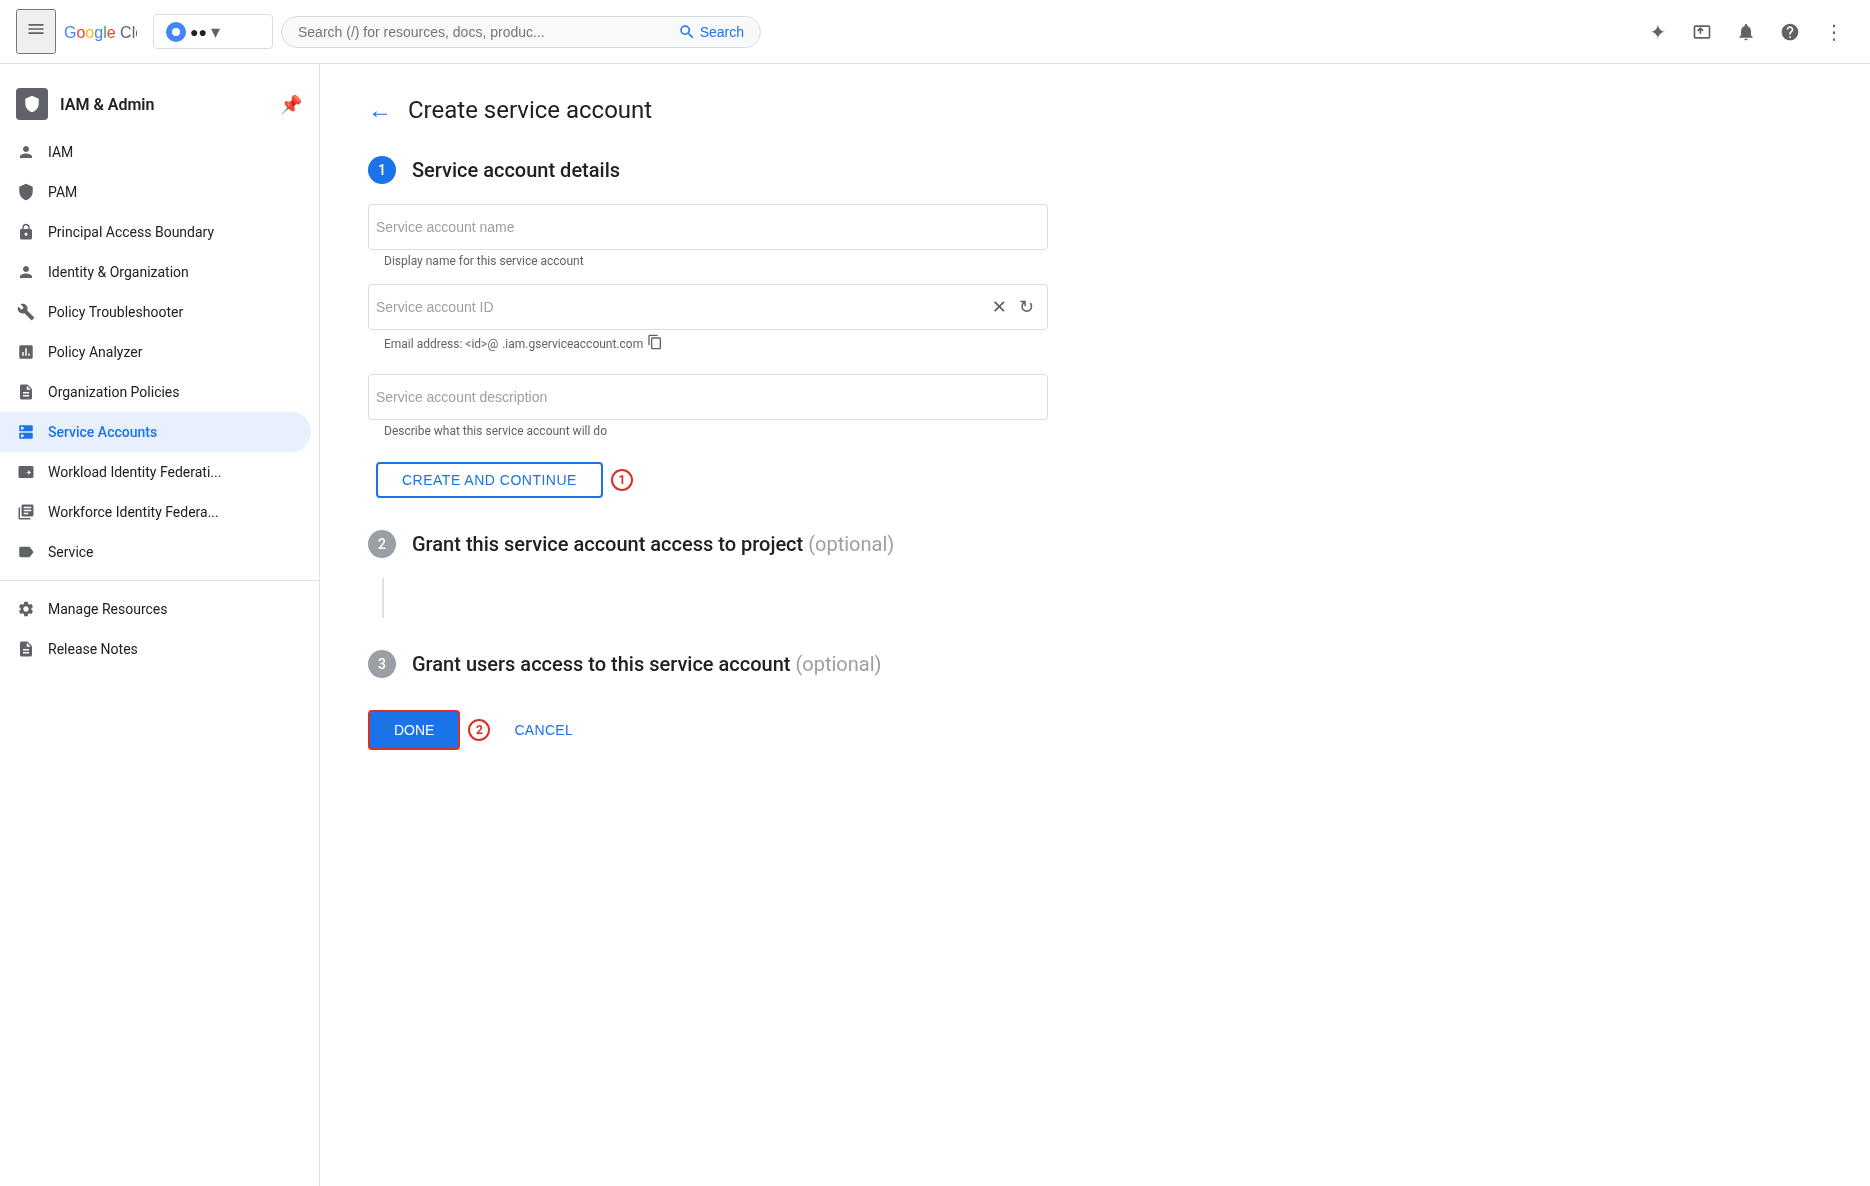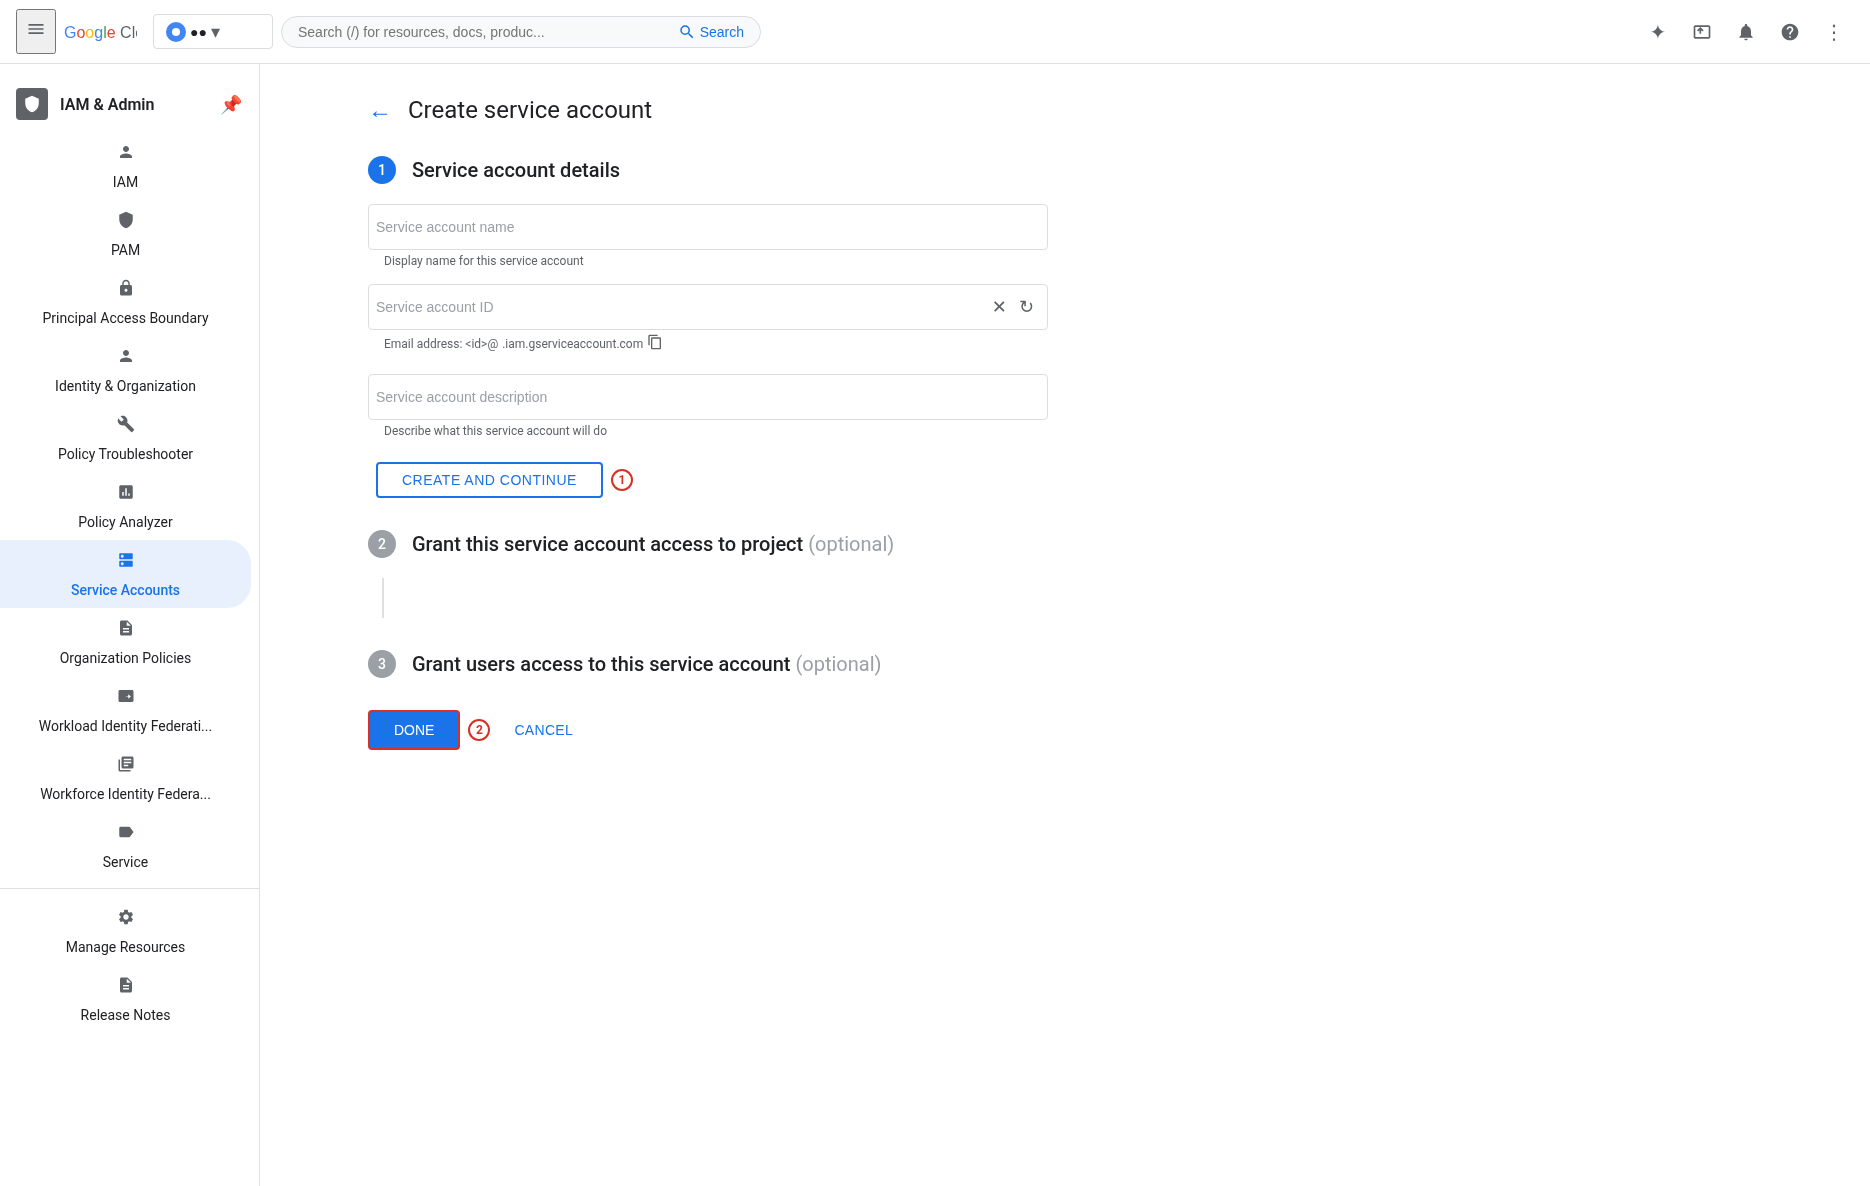--- a/index.html
+++ b/index.html
@@ -38,38 +38,38 @@
       width: 40px; height: 40px; border-radius: 50%; border: none;
       background: none; cursor: pointer; display: flex; align-items: center; justify-content: center;
       color: #5f6368; font-size: 20px;
     }
 
     
     .layout { display: flex; margin-top: 64px; }
 
     
     .sidebar {
-      width: 260px; min-height: calc(100vh - 64px);
+      width: 320px; min-height: calc(100vh - 64px);
       border-right: 1px solid #e0e0e0; padding: 8px 0;
       position: fixed; top: 64px; left: 0; bottom: 0; overflow-y: auto;
       background: #fff;
     }
     .sidebar-header {
       display: flex; align-items: center; gap: 12px; padding: 16px 16px 12px;
     }
     .sidebar-shield {
       width: 32px; height: 32px; background: #5f6368; border-radius: 4px;
       display: flex; align-items: center; justify-content: center; color: white; font-size: 18px;
     }
     .sidebar-title { font-size: 16px; font-weight: 600; color: #202124; flex: 1; }
     .sidebar-pin { color: #1a73e8; font-size: 18px; cursor: pointer; }
     .sidebar-item {
       display: flex; align-items: center; gap: 12px;
       padding: 10px 16px; cursor: pointer; color: #202124;
-      border-radius: 0 24px 24px 0; margin-right: 8px; flex-direction: column;
+      border-radius: 0 24px 24px 0; margin-right: 8px;
     }
     .sidebar-item.active { background: #e8f0fe; color: #1a73e8; }
     .sidebar-item.active .sidebar-item-label { color: #1a73e8; font-weight: 500; }
     .sidebar-item-icon { width: 20px; height: 20px; display: flex; align-items: center; justify-content: center; font-size: 16px; color: #5f6368; flex-shrink: 0; }
     .sidebar-item.active .sidebar-item-icon { color: #1a73e8; }
     .sidebar-item-label { font-size: 14px; }
     .sidebar-bottom { margin-top: 8px; border-top: 1px solid #e0e0e0; padding-top: 8px; }
 
     
     .main { margin-left: 320px; padding: 32px 48px; flex: 1; }
@@ -261,35 +261,35 @@
       <span class="sidebar-item-label">Policy Troubleshooter</span>
     </div>
         <div class="sidebar-item">
       <span class="sidebar-item-icon">
             <svg width="18" height="18" viewBox="0 0 24 24" fill="currentColor">
               <path d="M19 3H5c-1.1 0-2 .9-2 2v14c0 1.1.9 2 2 2h14c1.1 0 2-.9 2-2V5c0-1.1-.9-2-2-2zM9 17H7v-5h2v5zm4 0h-2V7h2v10zm4 0h-2v-3h2v3z"></path>
             </svg>
           </span>
       <span class="sidebar-item-label">Policy Analyzer</span>
     </div>
+        <div class="sidebar-item">
+      <span class="sidebar-item-icon">
+            <svg width="18" height="18" viewBox="0 0 24 24" fill="currentColor">
+              <path d="M14 2H6c-1.1 0-1.99.9-1.99 2L4 20c0 1.1.89 2 1.99 2H18c1.1 0 2-.9 2-2V8l-6-6zm2 16H8v-2h8v2zm0-4H8v-2h8v2zm-3-5V3.5L18.5 9H13z"></path>
+            </svg>
+          </span>
+      <span class="sidebar-item-label">Organization Policies</span>
+    </div>
         <div class="sidebar-item active">
       <span class="sidebar-item-icon">
             <svg width="18" height="18" viewBox="0 0 24 24" fill="currentColor">
               <path d="M20 13H4c-.55 0-1 .45-1 1v6c0 .55.45 1 1 1h16c.55 0 1-.45 1-1v-6c0-.55-.45-1-1-1zM7 19c-1.1 0-2-.9-2-2s.9-2 2-2 2 .9 2 2-.9 2-2 2zM20 3H4c-.55 0-1 .45-1 1v6c0 .55.45 1 1 1h16c.55 0 1-.45 1-1V4c0-.55-.45-1-1-1zM7 9c-1.1 0-2-.9-2-2s.9-2 2-2 2 .9 2 2-.9 2-2 2z"></path>
             </svg>
           </span>
       <span class="sidebar-item-label">Service Accounts</span>
-    </div>
-        <div class="sidebar-item">
-      <span class="sidebar-item-icon">
-            <svg width="18" height="18" viewBox="0 0 24 24" fill="currentColor">
-              <path d="M14 2H6c-1.1 0-1.99.9-1.99 2L4 20c0 1.1.89 2 1.99 2H18c1.1 0 2-.9 2-2V8l-6-6zm2 16H8v-2h8v2zm0-4H8v-2h8v2zm-3-5V3.5L18.5 9H13z"></path>
-            </svg>
-          </span>
-      <span class="sidebar-item-label">Organization Policies</span>
     </div>
         <div class="sidebar-item">
       <span class="sidebar-item-icon">
             <svg width="18" height="18" viewBox="0 0 24 24" fill="currentColor">
               <path d="M20 4H4c-1.1 0-2 .9-2 2v12c0 1.1.9 2 2 2h16c1.1 0 2-.9 2-2V6c0-1.1-.9-2-2-2zm-5 11.5v-3c-2.01.09-3.49.64-4.5 1.56V14c1.04-1.2 2.72-2 4.5-2v-2.5l3.5 3-3.5 3z"></path>
             </svg>
           </span>
       <span class="sidebar-item-label">Workload Identity Federati...</span>
     </div>
         <div class="sidebar-item">

